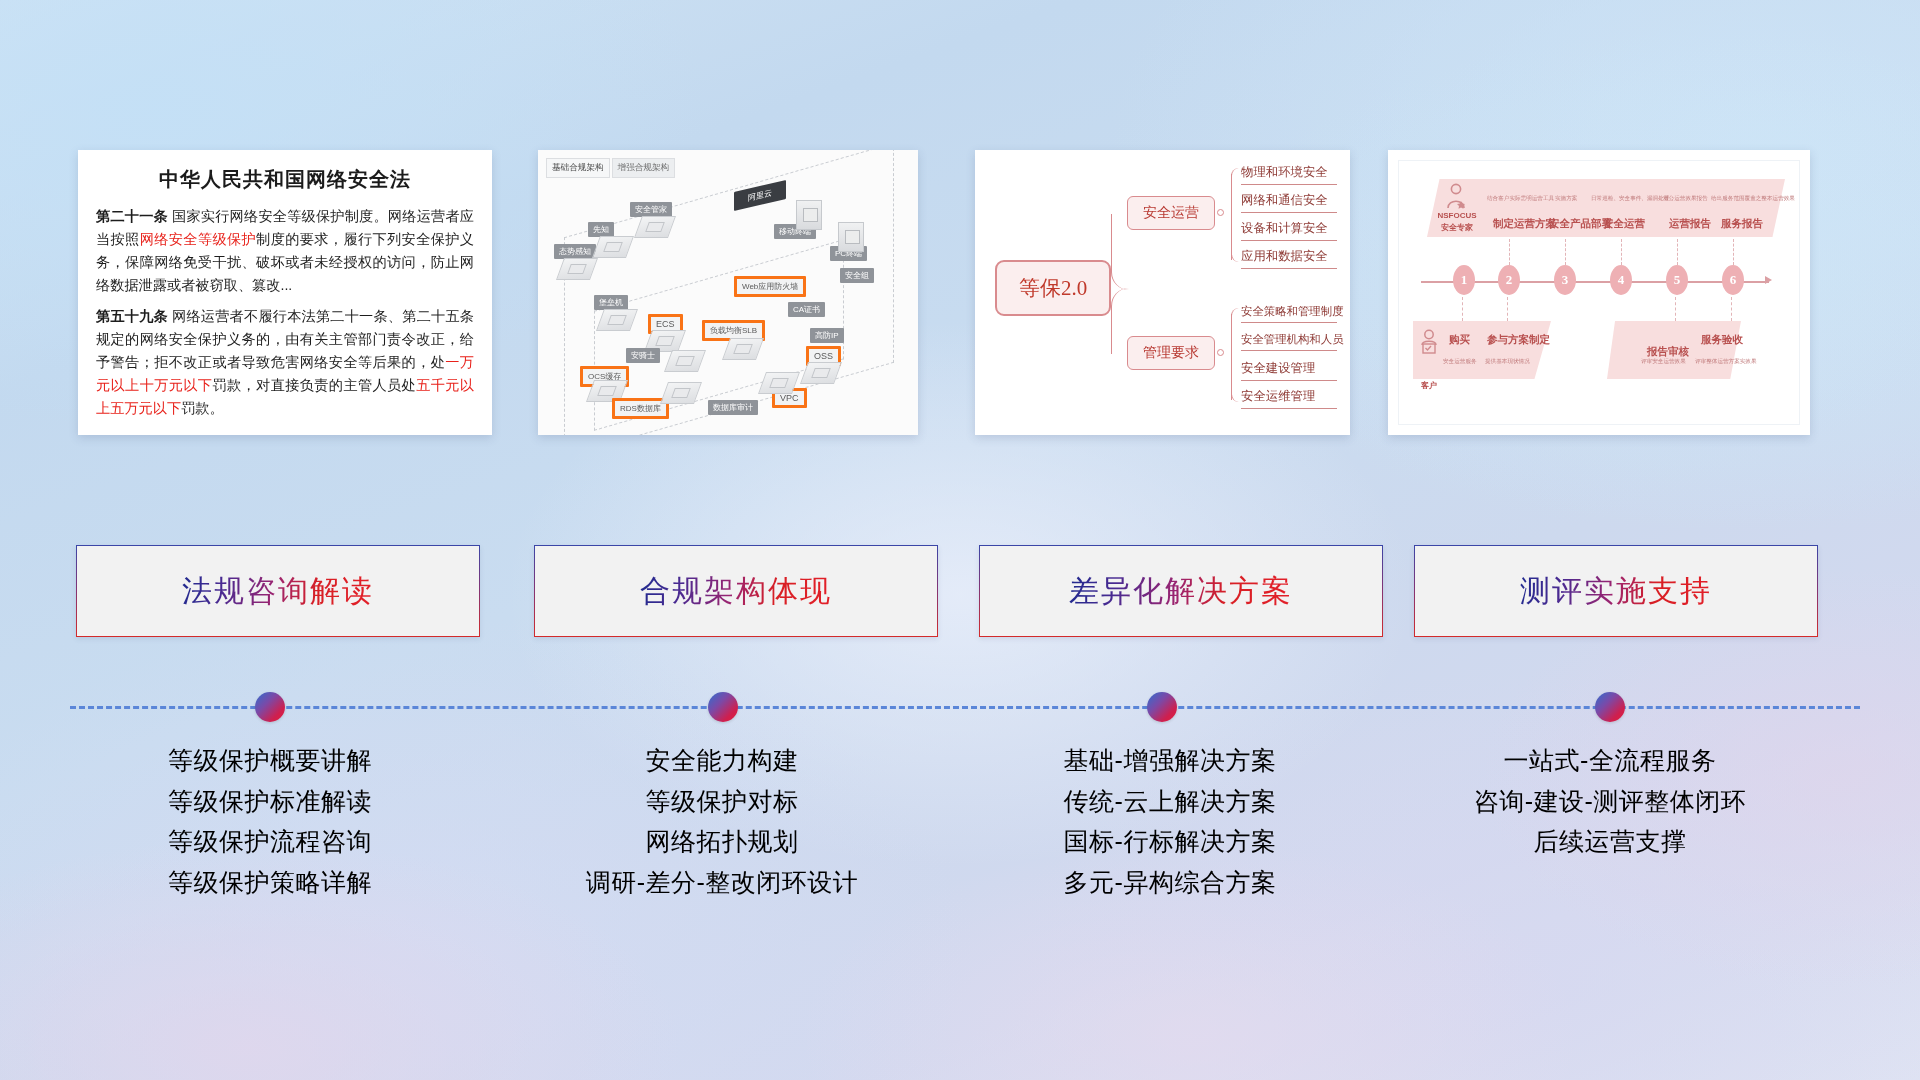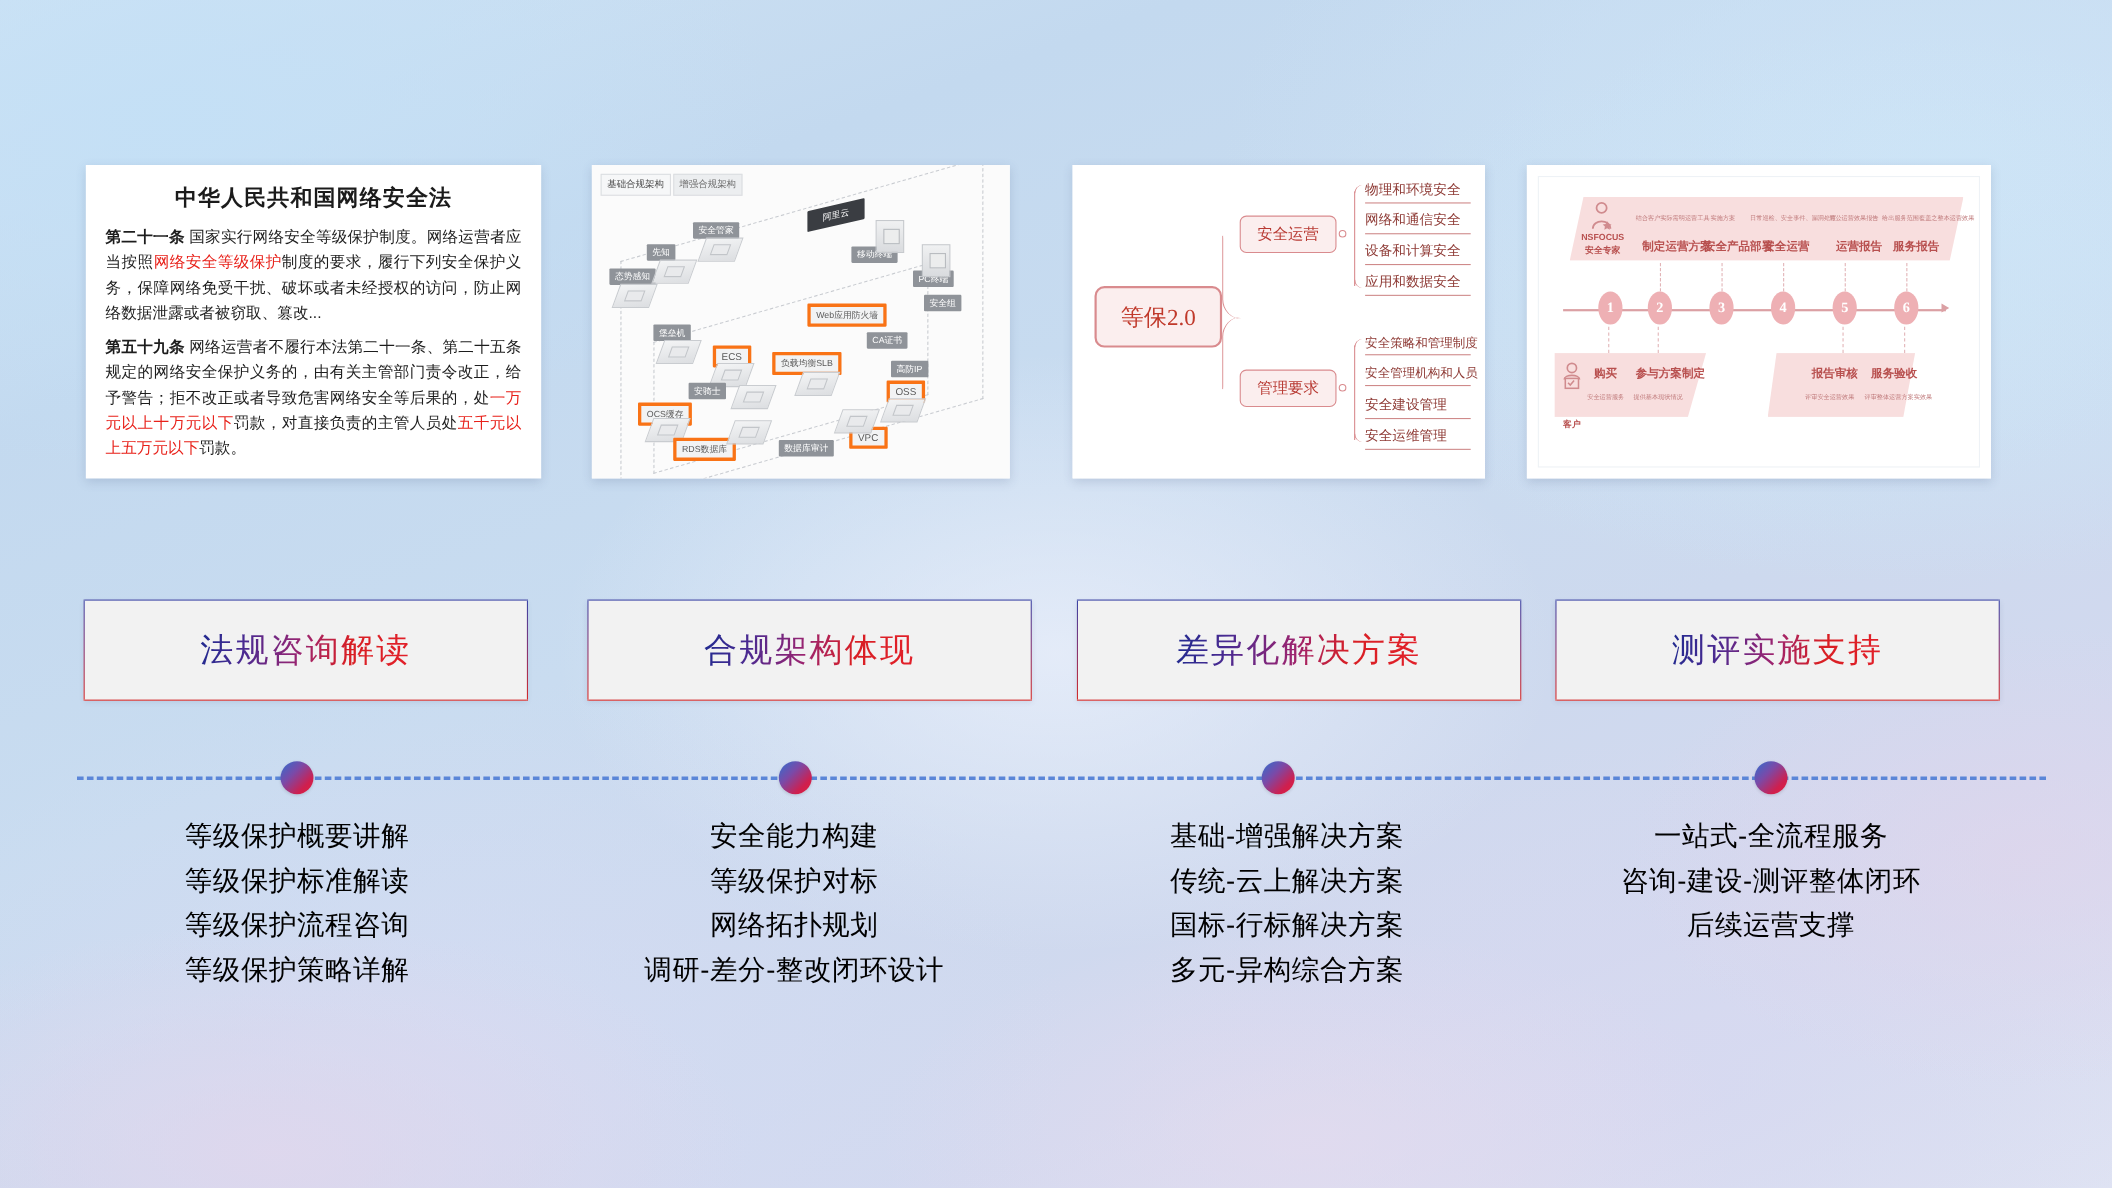--- a/index.html
+++ b/index.html
@@ -355,21 +355,21 @@
           <path d="M6.5 19 l2 2 3.5-4" fill="none" stroke="#d08b8e" stroke-width="1.4"></path>
         </svg>
         <div class="nsf-role" style="left:18px;top:184px;width:24px;margin-top:36px;">客户</div>
 
         <div class="nsf-lbl" style="left:50px;top:172px;">购买</div>
         <div class="nsf-sub" style="left:44px;top:197px;">安全运营服务</div>
 
         <div class="nsf-lbl" style="left:88px;top:172px;">参与方案制定</div>
         <div class="nsf-sub" style="left:86px;top:197px;">提供基本现状情况</div>
 
-        <div class="nsf-lbl" style="left:248px;top:172px;">报告审核</div>
+        <div class="nsf-lbl" style="left:248px;top:184px;">报告审核</div>
         <div class="nsf-sub" style="left:242px;top:197px;">评审安全运营效果</div>
 
         <div class="nsf-lbl" style="left:302px;top:172px;">服务验收</div>
         <div class="nsf-sub" style="left:296px;top:197px;">评审整体运营方案实效果</div>
       </div>
     </div>
   </div>
 </div>
 
 <div class="headings">

